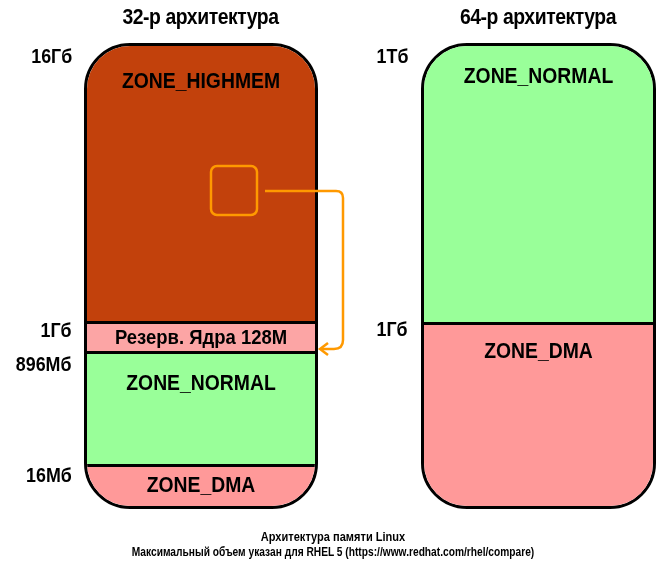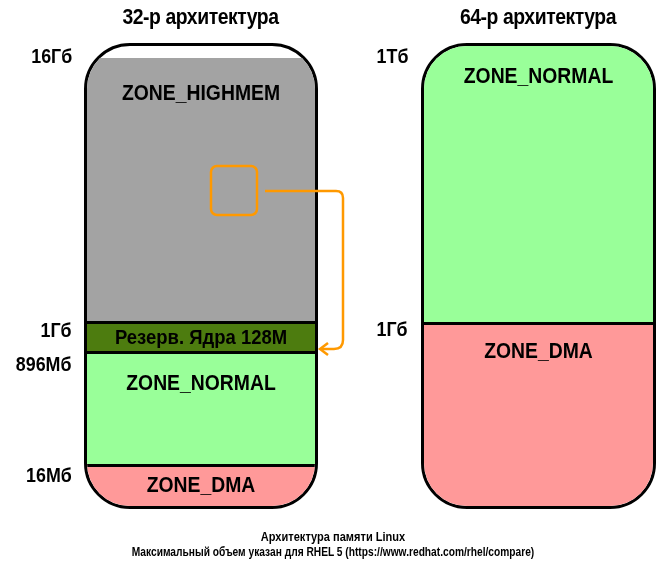--- a/index.html
+++ b/index.html
@@ -20,24 +20,24 @@
 
 <div class="abs lbl" style="right:594px;top:44px;">16Гб</div>
 <div class="abs lbl" style="right:594px;top:318px;">1Гб</div>
 <div class="abs lbl" style="right:594px;top:352px;">896Мб</div>
 <div class="abs lbl" style="right:594px;top:463px;">16Мб</div>
 
 <div class="abs lbl" style="right:258px;top:44px;">1Тб</div>
 <div class="abs lbl" style="right:258px;top:317px;">1Гб</div>
 
 <div class="col" style="left:84px;top:43px;width:234px;height:466px;border-radius:46px 46px 46px 46px / 46px 46px 46px 46px;">
-  <div class="zone" style="top:12px;height:353px;background:#a3a3a3;">
+  <div class="zone" style="top:0;height:353px;background:#c2410c;">
     <div class="zname" style="top:22px;">ZONE_HIGHMEM</div>
   </div>
-  <div class="zone" style="top:275px;height:33px;background:#4d7c0f;border-top:3px solid #000;border-bottom:3px solid #000;">
+  <div class="zone" style="top:275px;height:33px;background:#fca5a5;border-top:3px solid #000;border-bottom:3px solid #000;">
     <div class="zname" style="top:1px;font-size:21px;">Резерв. Ядра 128М</div>
   </div>
   <div class="zone" style="top:308px;height:110px;background:#99ff99;">
     <div class="zname" style="top:16px;">ZONE_NORMAL</div>
   </div>
   <div class="zone" style="top:418px;bottom:0;background:#ff9999;border-top:3px solid #000;">
     <div class="zname" style="top:5px;">ZONE_DMA</div>
   </div>
 </div>
 

